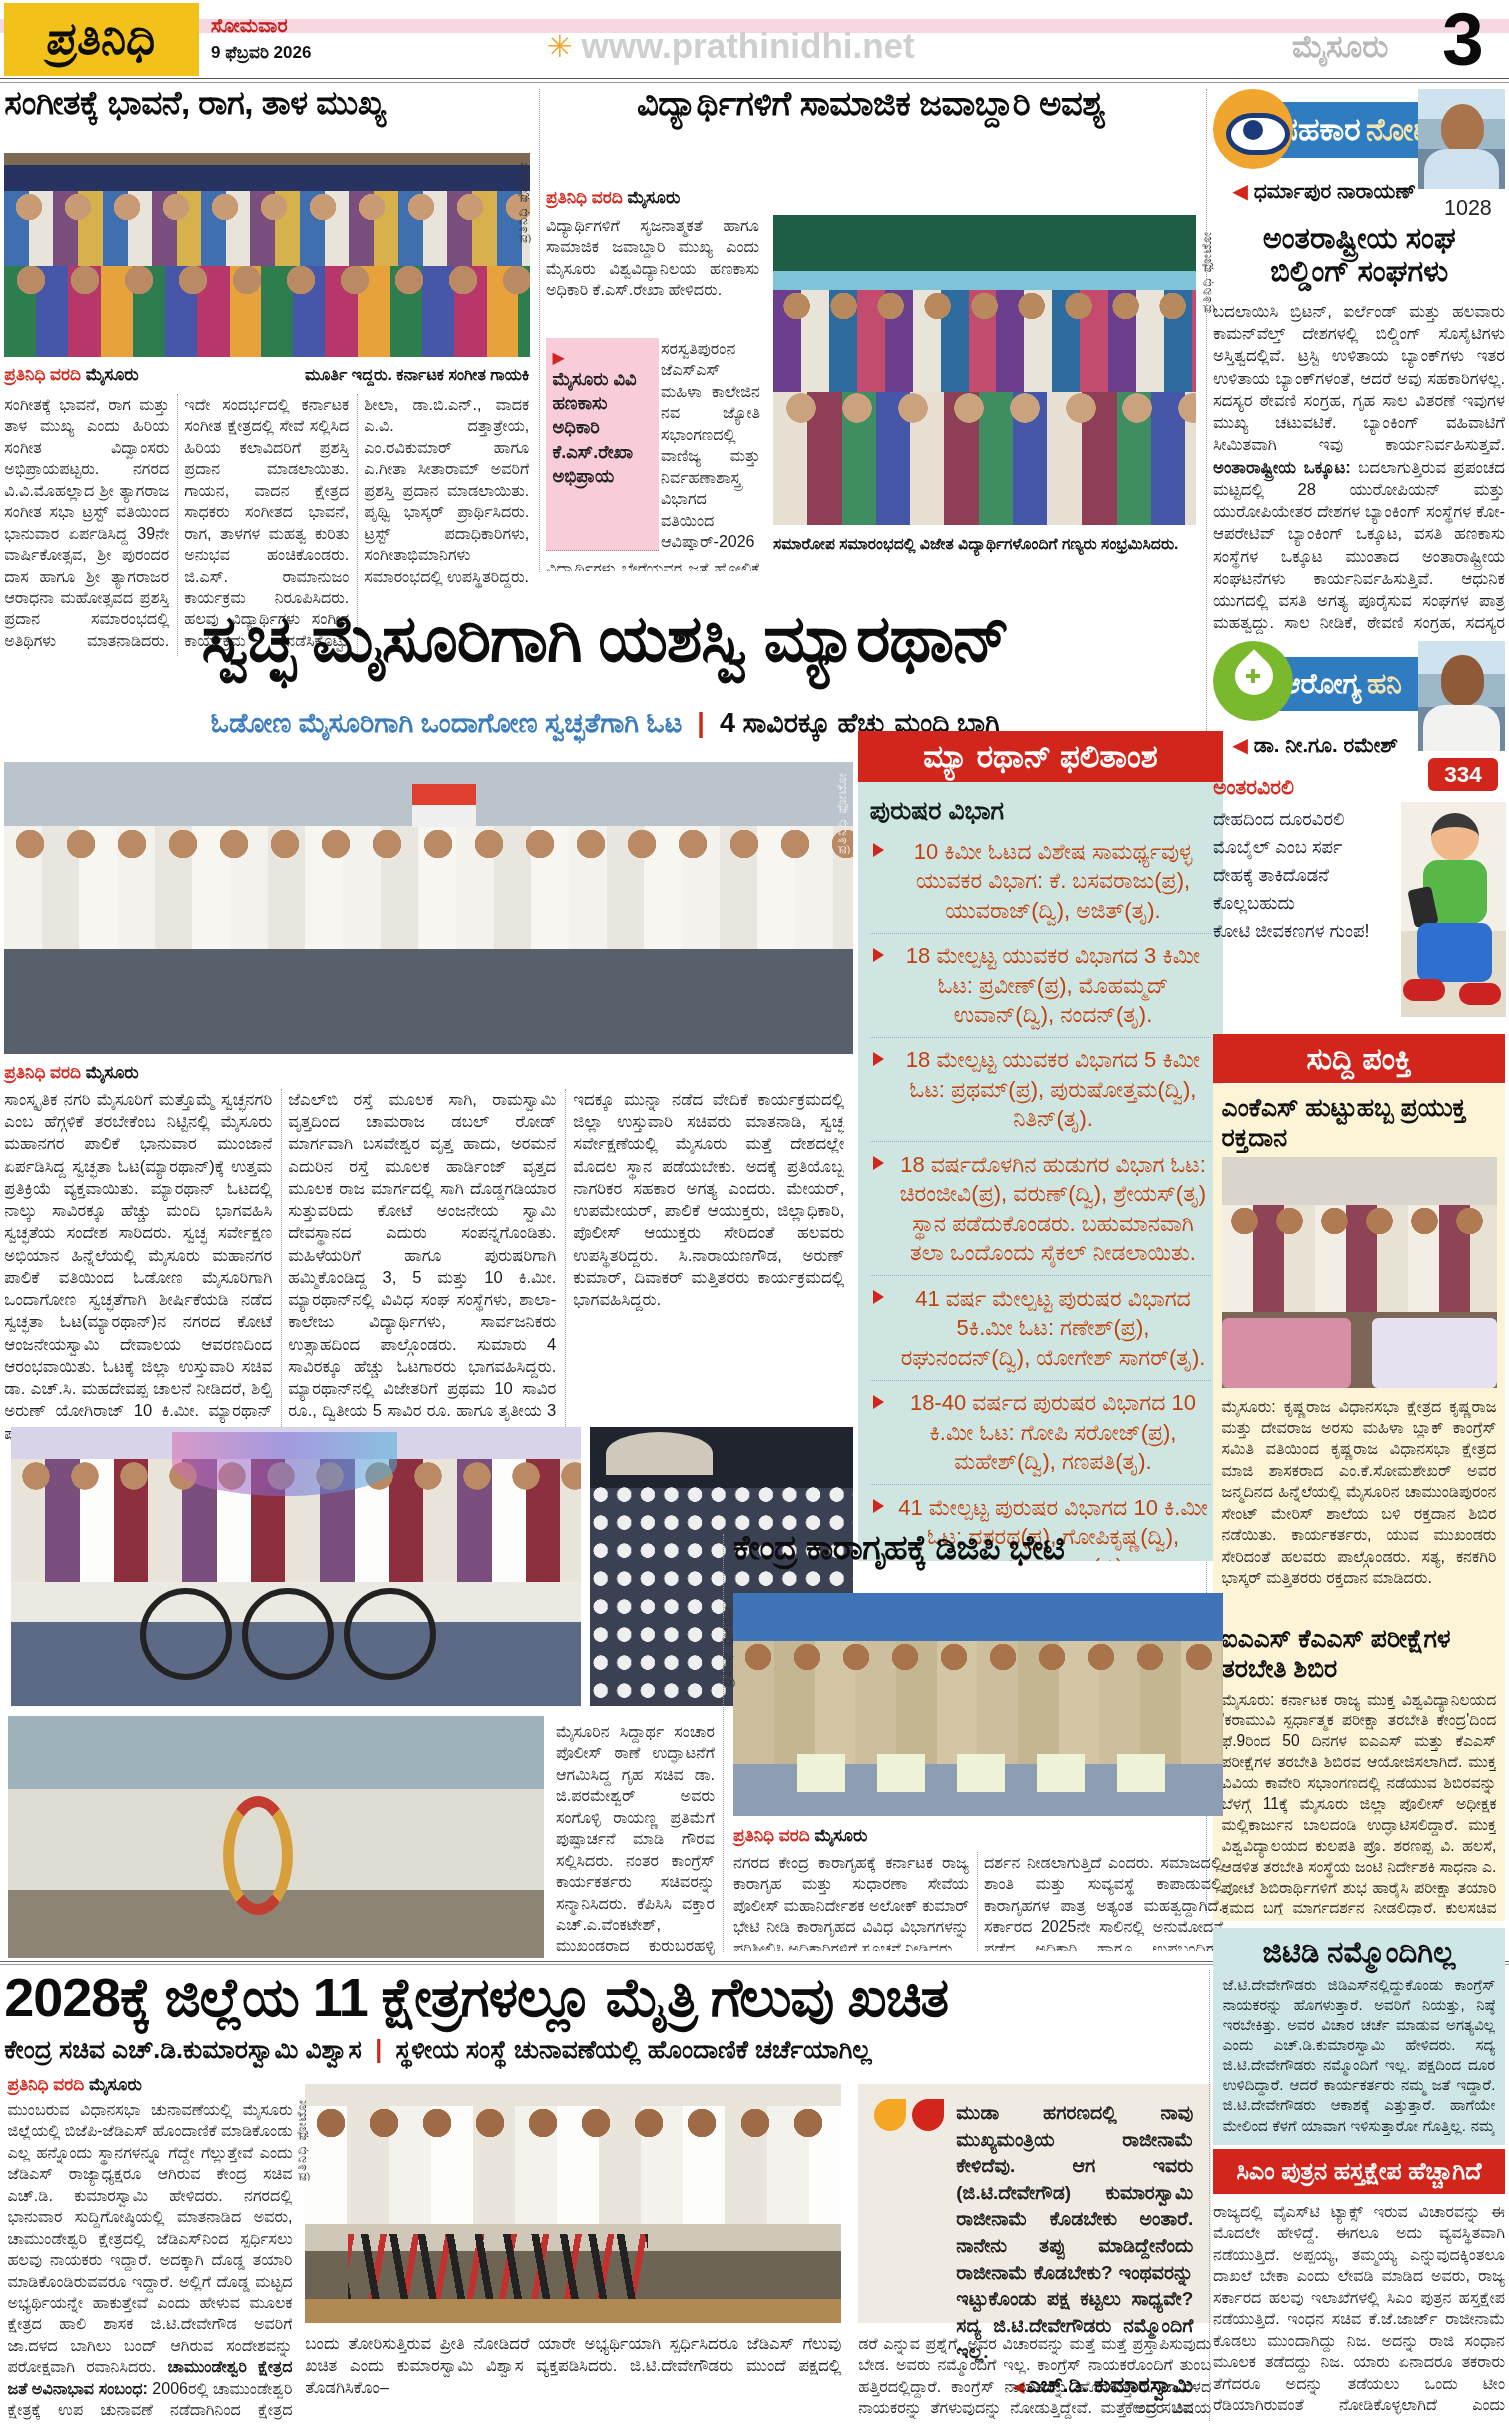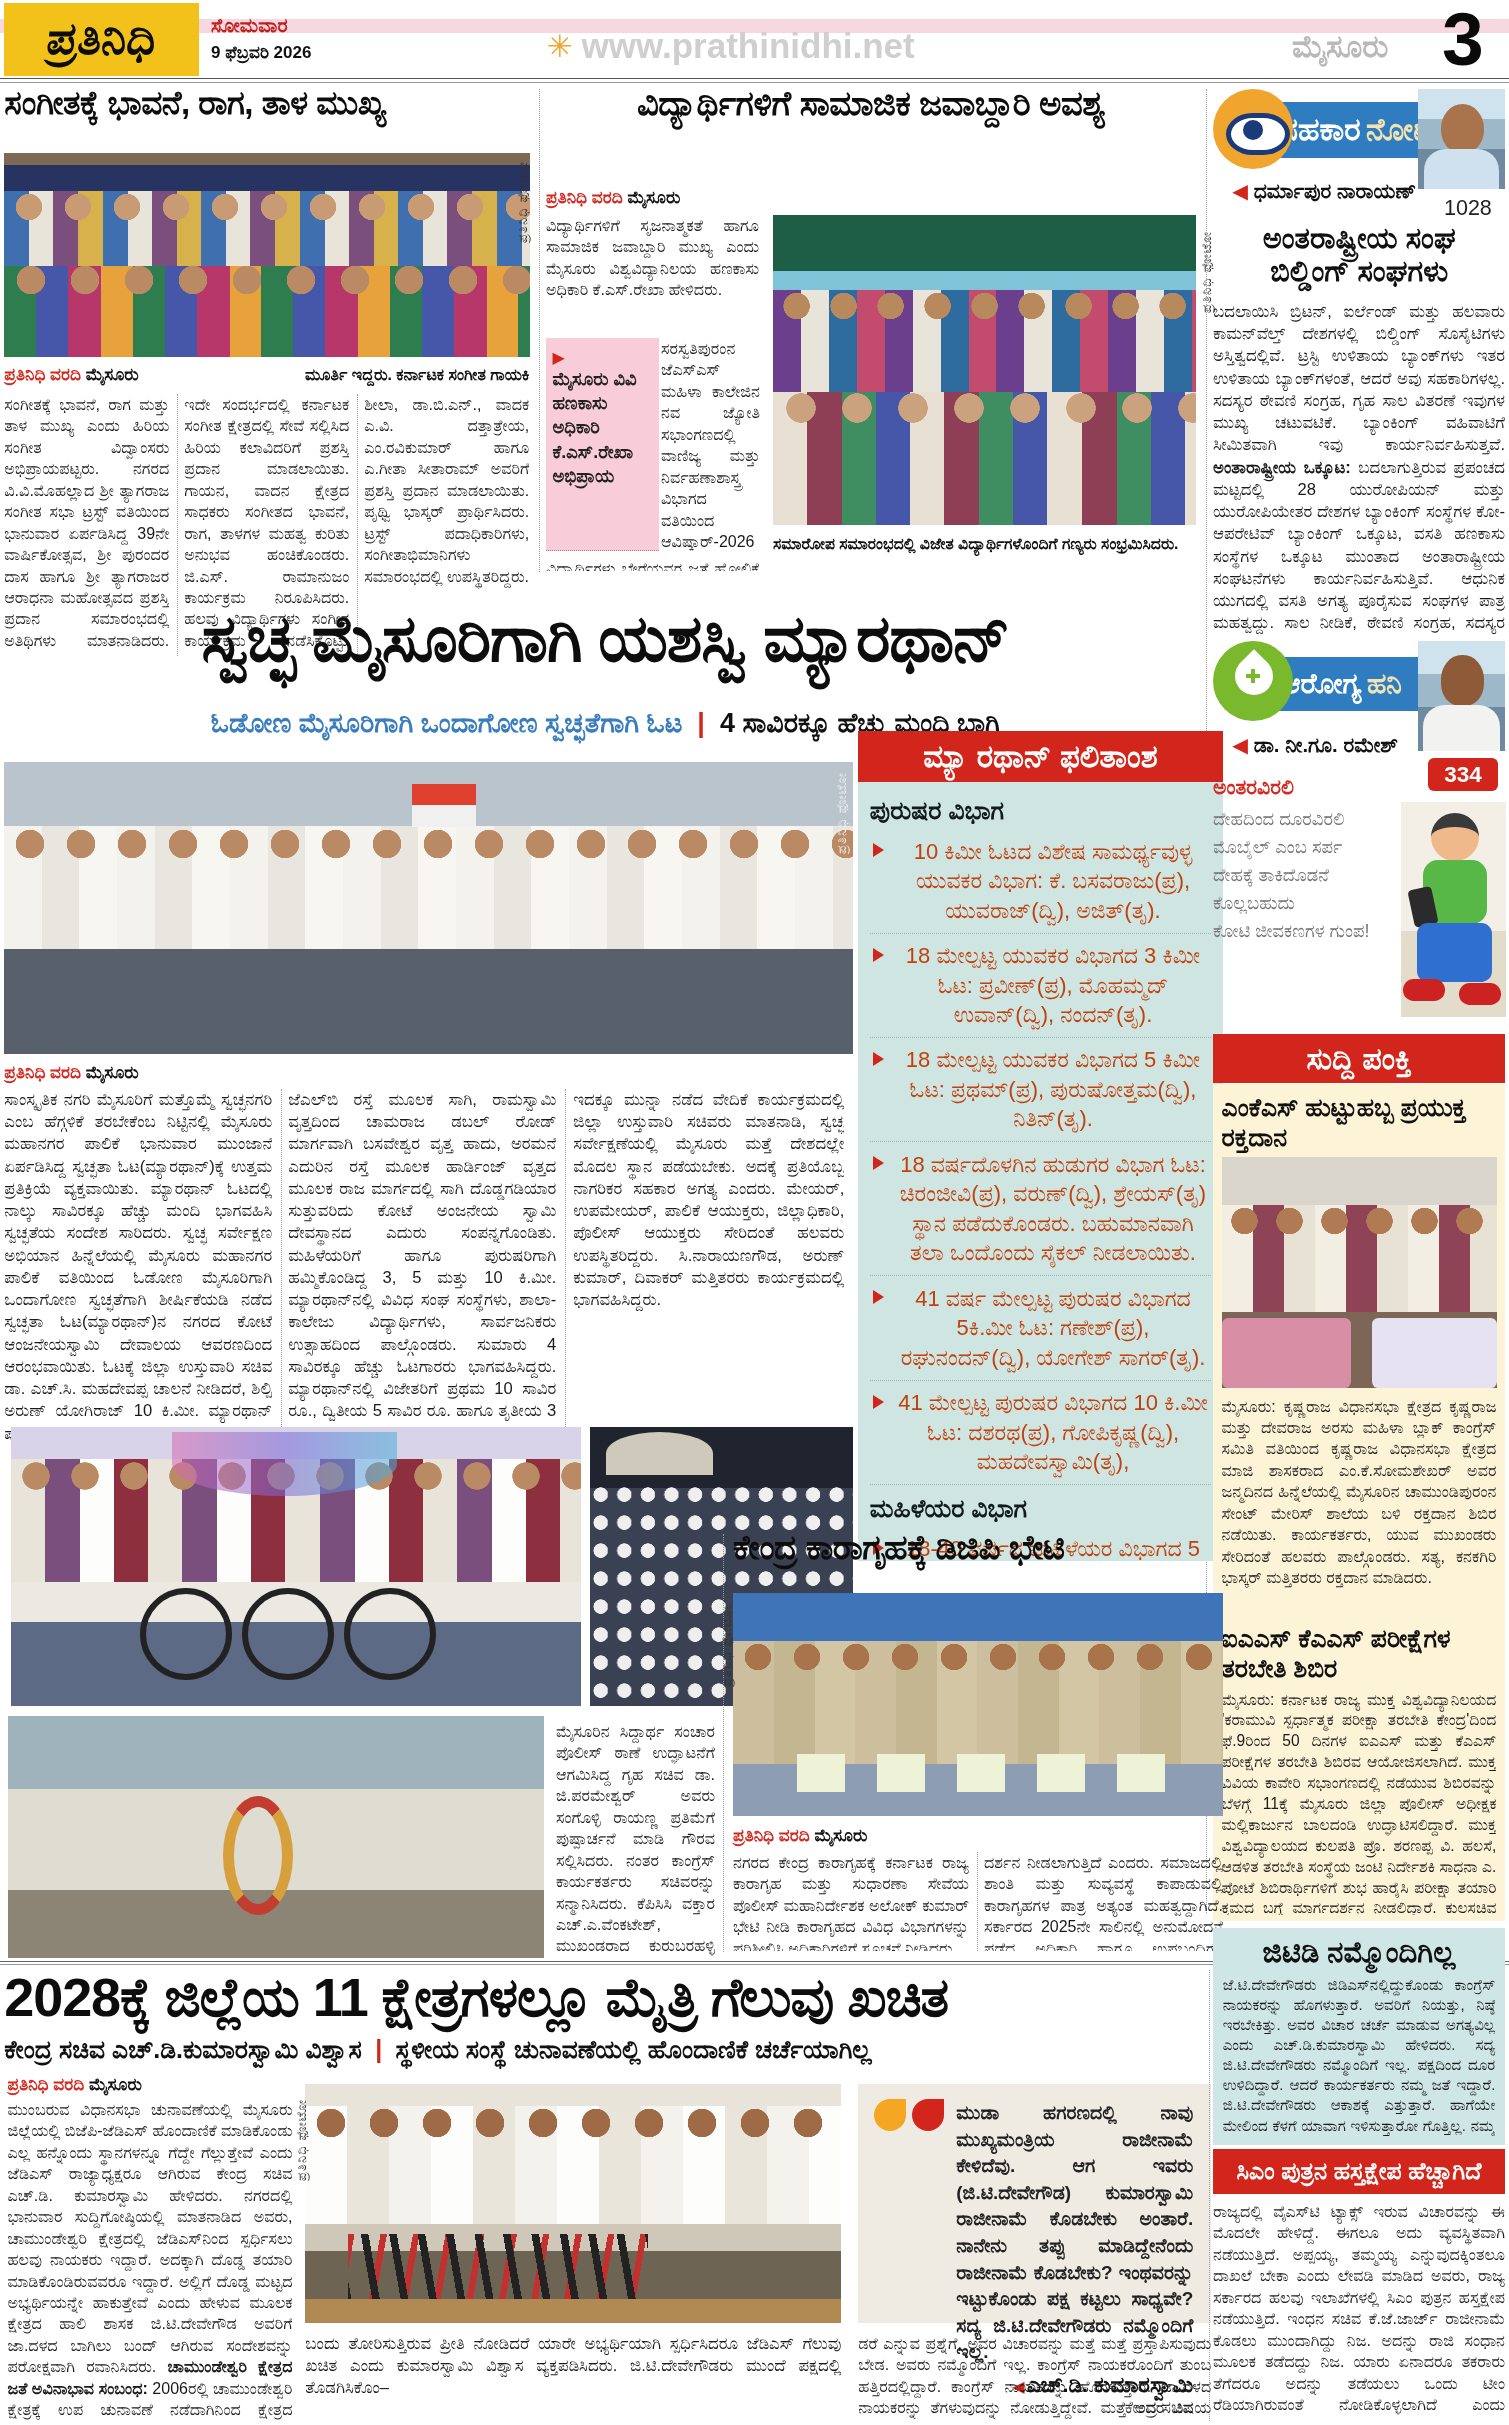--- a/index.html
+++ b/index.html
@@ -165,20 +165,21 @@
 
   <div class="abs" style="left:858px;top:731px;width:365px;height:830px;">
     <div class="banner-red" style="width:100%;height:51px;font-size:31px;line-height:51px;">ಮ್ಯಾ ರಥಾನ್ ಫಲಿತಾಂಶ</div>
     <div class="tealbox" style="width:100%;height:779px;padding:5.4px 11.8px 0 11.8px;box-sizing:border-box;overflow:hidden;">
       <div class="res-h">ಪುರುಷರ ವಿಭಾಗ</div>
       <div class="res-item">10 ಕಿಮೀ ಓಟದ ವಿಶೇಷ ಸಾಮರ್ಥ್ಯವುಳ್ಳ ಯುವಕರ ವಿಭಾಗ: ಕೆ. ಬಸವರಾಜು(ಪ್ರ), ಯುವರಾಜ್(ದ್ವಿ), ಅಜಿತ್(ತೃ).</div>
       <div class="res-item">18 ಮೇಲ್ಪಟ್ಟ ಯುವಕರ ವಿಭಾಗದ 3 ಕಿಮೀ ಓಟ: ಪ್ರವೀಣ್(ಪ್ರ), ಮೊಹಮ್ಮದ್ ಉವಾನ್(ದ್ವಿ), ನಂದನ್(ತೃ).</div>
       <div class="res-item">18 ಮೇಲ್ಪಟ್ಟ ಯುವಕರ ವಿಭಾಗದ 5 ಕಿಮೀ ಓಟ: ಪ್ರಥಮ್(ಪ್ರ), ಪುರುಷೋತ್ತಮ(ದ್ವಿ), ನಿತಿನ್(ತೃ).</div>
       <div class="res-item">18 ವರ್ಷದೊಳಗಿನ ಹುಡುಗರ ವಿಭಾಗ ಓಟ: ಚಿರಂಜೀವಿ(ಪ್ರ), ವರುಣ್(ದ್ವಿ), ಶ್ರೇಯಸ್(ತೃ) ಸ್ಥಾನ ಪಡೆದುಕೊಂಡರು. ಬಹುಮಾನವಾಗಿ ತಲಾ ಒಂದೊಂದು ಸೈಕಲ್ ನೀಡಲಾಯಿತು.</div>
       <div class="res-item">41 ವರ್ಷ ಮೇಲ್ಪಟ್ಟ ಪುರುಷರ ವಿಭಾಗದ 5ಕಿ.ಮೀ ಓಟ: ಗಣೇಶ್(ಪ್ರ), ರಘುನಂದನ್(ದ್ವಿ), ಯೋಗೇಶ್ ಸಾಗರ್(ತೃ).</div>
+      <div class="res-item">18-40 ವರ್ಷದ ಪುರುಷರ ವಿಭಾಗದ 10 ಕಿ.ಮೀ ಓಟ: ಗೋಪಿ ಸರೋಜ್(ಪ್ರ), ಮಹೇಶ್(ದ್ವಿ), ಗಣಪತಿ(ತೃ).</div>
       <div class="res-item">41 ಮೇಲ್ಪಟ್ಟ ಪುರುಷರ ವಿಭಾಗದ 10 ಕಿ.ಮೀ ಓಟ: ದಶರಥ(ಪ್ರ), ಗೋಪಿಕೃಷ್ಣ(ದ್ವಿ), ಮಹದೇವಸ್ವಾಮಿ(ತೃ),</div>
       <div class="res-h">ಮಹಿಳೆಯರ ವಿಭಾಗ</div>
       <div class="res-item">18-40 ವರ್ಷದ ಮಹಿಳೆಯರ ವಿಭಾಗದ 5 ಕಿ.ಮೀ: ಉಷಾ(ಪ್ರ), ಅಂತಾರಾಷ್ಟ್ರೀಯ ಖೋಖೋ ಪಟು ಚೈತ್ರ(ದ್ವಿ), ವಿದ್ಯಾ(ತೃ).</div>
       <div class="res-item">41 ವರ್ಷ ಮೇಲ್ಪಟ್ಟ ಮಹಿಳೆಯರ ವಿಭಾಗದ 5 ಕಿ.ಮೀ ಓಟ: ಶಾಂತಕುಮಾರಿ(ಪ್ರ), ಎಂ.ಎಸ್.ಸರೋಜ(ದ್ವಿ), ಮಾಲಿನಿ(ತೃ).</div>
 
     </div>
   </div>
 
   <div class="abs" style="left:1213px;top:641px;width:292px;height:386px;">
     <div class="abs banner-blue" style="left:35px;top:16px;width:188px;height:54px;display:flex;align-items:center;justify-content:center;gap:5.4px;">
@@ -192,21 +193,21 @@
     <div class="ph ph-portrait" style="left:205px;top:0;width:87px;height:110px;">
       <div style="position:absolute;left:22.5px;top:14px;width:43px;height:51px;border-radius:48% 48% 44% 44%;background:#8e5a38;"></div>
       <div style="position:absolute;left:5.4px;top:64px;width:77px;height:46px;border-radius:21.5px 21.5px 0 0;background:#f2f2f0;"></div>
     </div>
     <div class="abs" style="left:19.3px;top:92px;font-size:20.4px;font-weight:900;">
       <span class="arrow-red">◀</span>
       <span>ಡಾ. ನೀ.ಗೂ. ರಮೇಶ್</span>
     </div>
     <div class="abs banner-red" style="left:215px;top:117px;width:70px;height:33px;font-size:22.5px;line-height:33px;border-radius:6px;">334</div>
     <div class="abs" style="left:0;top:135px;font-size:20.4px;font-weight:900;color:#d42a20;">ಅಂತರವಿರಲಿ</div>
-    <div class="abs" style="left:0;top:165px;width:177px;font-size:18px;line-height:1.55;color:#737373;">
+    <div class="abs" style="left:0;top:165px;width:177px;font-size:18px;line-height:1.55;color:#0f172a;">
       <div>ದೇಹದಿಂದ ದೂರವಿರಲಿ</div>
       <div>ಮೊಬೈಲ್ ಎಂಬ ಸರ್ಪ</div>
       <div>ದೇಹಕ್ಕೆ ತಾಕಿದೊಡನೆ</div>
       <div>ಕೊಲ್ಲಬಹುದು</div>
       <div>ಕೋಟಿ ಜೀವಕಣಗಳ ಗುಂಪ!</div>
     </div>
     <div class="abs ph-boyroom" style="left:188px;top:161px;width:105px;height:215px;position:absolute;">
       <div style="position:absolute;left:29.5px;top:10.7px;width:48px;height:48px;border-radius:50%;background:#f0b98c;border-top:14px solid #3a3a3a;box-sizing:border-box;"></div>
       <div style="position:absolute;left:21.5px;top:58px;width:64px;height:64px;border-radius:15px;background:#57b847;"></div>
       <div style="position:absolute;left:9.7px;top:86px;width:23.6px;height:38px;border-radius:4.3px;background:#2b2b2b;transform:rotate(-12deg);"></div>

